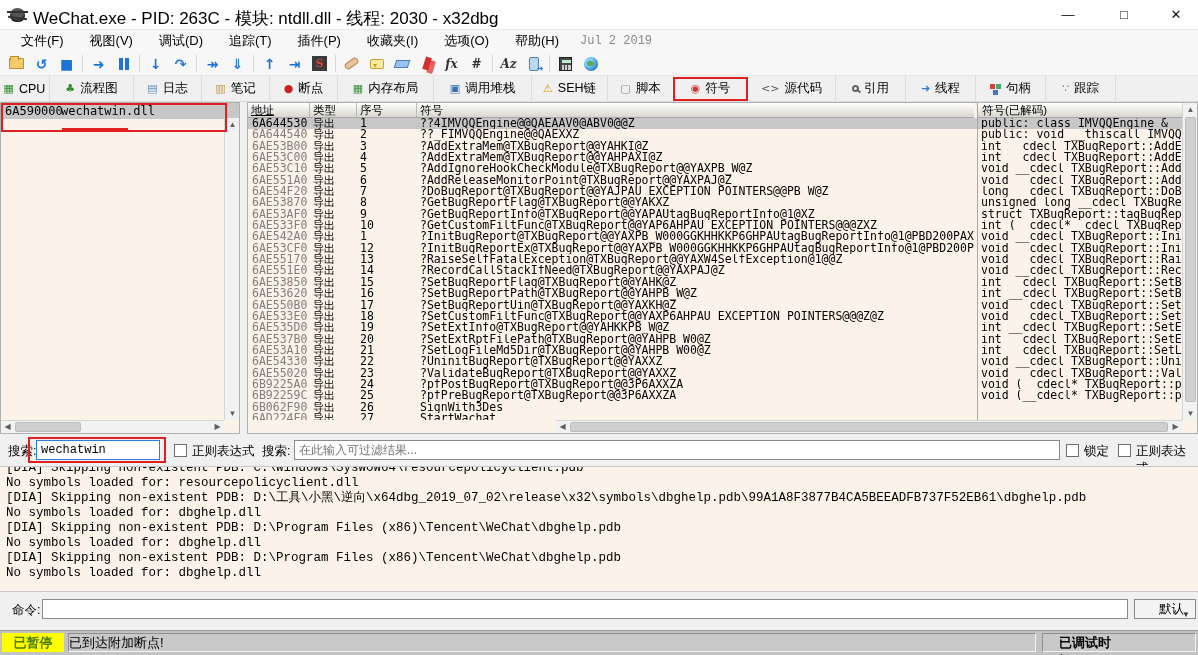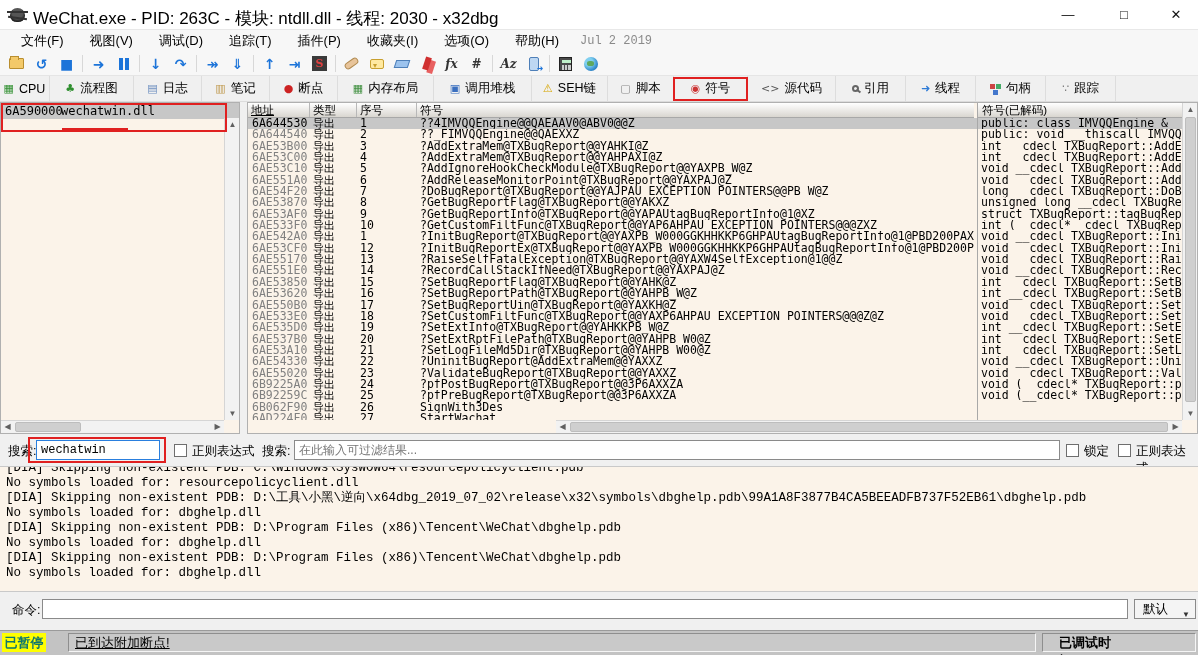--- a/index.html
+++ b/index.html
@@ -98,26 +98,26 @@
   .input{position:absolute;background:#FFF;border:1px solid #8A8A8A;font-size:12px;padding:0 4px;height:20px;top:4px;font-family:"Liberation Mono",monospace;}
   .cb{position:absolute;top:8px;width:13px;height:13px;background:#FFF;border:1px solid #6E6E6E;}
   
   .logarea{position:absolute;left:0;top:466px;width:100%;height:126px;background:#FBF3E9;border-top:1px solid #C9C9C9;border-bottom:1px solid #C9C9C9;overflow:hidden;font-family:"Liberation Mono",monospace;font-size:12.5px;line-height:15px;padding:0 6px;}
   .logline{white-space:nowrap;}
   .logline:first-child{margin-top:-6px;}
   
   .commandbar{position:absolute;left:4px;top:596px;width:100%;height:26px;background:#F0F0F0;font-size:12.5px;}
   .commandbar .lbl{position:absolute;left:8px;top:6px;}
   .cmdinput{left:38px;width:1086px;top:3px;}
-  .profile{position:absolute;left:1130px;top:3px;width:62px;height:20px;background:#F4F4F4;border:1px solid #8A8A8A;font-size:12.5px;line-height:18px;padding-left:8px;}
+  .profile{position:absolute;left:1130px;top:3px;width:62px;height:20px;background:#F4F4F4;border:1px solid #8A8A8A;font-size:12.5px;line-height:18px;padding-left:24px;}
   .profile .arrow{position:absolute;right:5px;top:6px;font-size:8px;color:#333;}
   
   .statusbar{position:absolute;left:0;top:630px;width:100%;height:25px;background:#C3C3C3;border-top:1px solid #9A9A9A;font-size:13px;}
-  .paused{position:absolute;left:2px;top:2px;bottom:3px;width:44px;background:#FFFF00;color:#0f766e;font-weight:bold;display:flex;align-items:center;justify-content:center;}
-  .statmsg{position:absolute;left:68px;top:2px;bottom:3px;width:968px;border:1px solid;border-color:#8E8E8E #F5F5F5 #F5F5F5 #8E8E8E;background:#C9C9C9;line-height:18px;padding-left:6px;text-decoration:underline;}
+  .paused{position:absolute;left:2px;top:2px;bottom:3px;width:62px;background:#FFFF00;color:#4d7c0f;font-weight:bold;display:flex;align-items:center;justify-content:center;}
+  .statmsg{position:absolute;left:68px;top:2px;bottom:3px;width:968px;border:1px solid;border-color:#8E8E8E #F5F5F5 #F5F5F5 #8E8E8E;background:#C9C9C9;line-height:18px;}
   .stattime{position:absolute;left:1042px;top:2px;bottom:3px;right:2px;border:1px solid;border-color:#8E8E8E #F5F5F5 #F5F5F5 #8E8E8E;background:#C9C9C9;line-height:18px;padding-left:16px;}
   .stattime b{margin-right:8px;}
   
   .anno{position:absolute;border:2px solid #E02020;pointer-events:none;}
   .anno-line{position:absolute;height:0;border-top:2px solid #E02020;pointer-events:none;}
 </style>
 </head>
 <body>
 
 <div class="window">
@@ -434,21 +434,21 @@
           <div class="srow">
             <div class="ca">6AE53A10</div>
             <div class="ct">导出</div>
             <div class="co">21</div>
             <div class="cs">?SetLogFileMd5Dir@TXBugReport@@YAHPB_W00@Z</div>
           </div>
           <div class="srow">
             <div class="ca">6AE54330</div>
             <div class="ct">导出</div>
             <div class="co">22</div>
-            <div class="cs">?UninitBugReport@AddExtraMem@@YAXXZ</div>
+            <div class="cs">?UninitBugReport@TXBugReport@@YAXXZ</div>
           </div>
           <div class="srow">
             <div class="ca">6AE55020</div>
             <div class="ct">导出</div>
             <div class="co">23</div>
             <div class="cs">?ValidateBugReport@TXBugReport@@YAXXZ</div>
           </div>
           <div class="srow">
             <div class="ca">6B9225A0</div>
             <div class="ct">导出</div>

